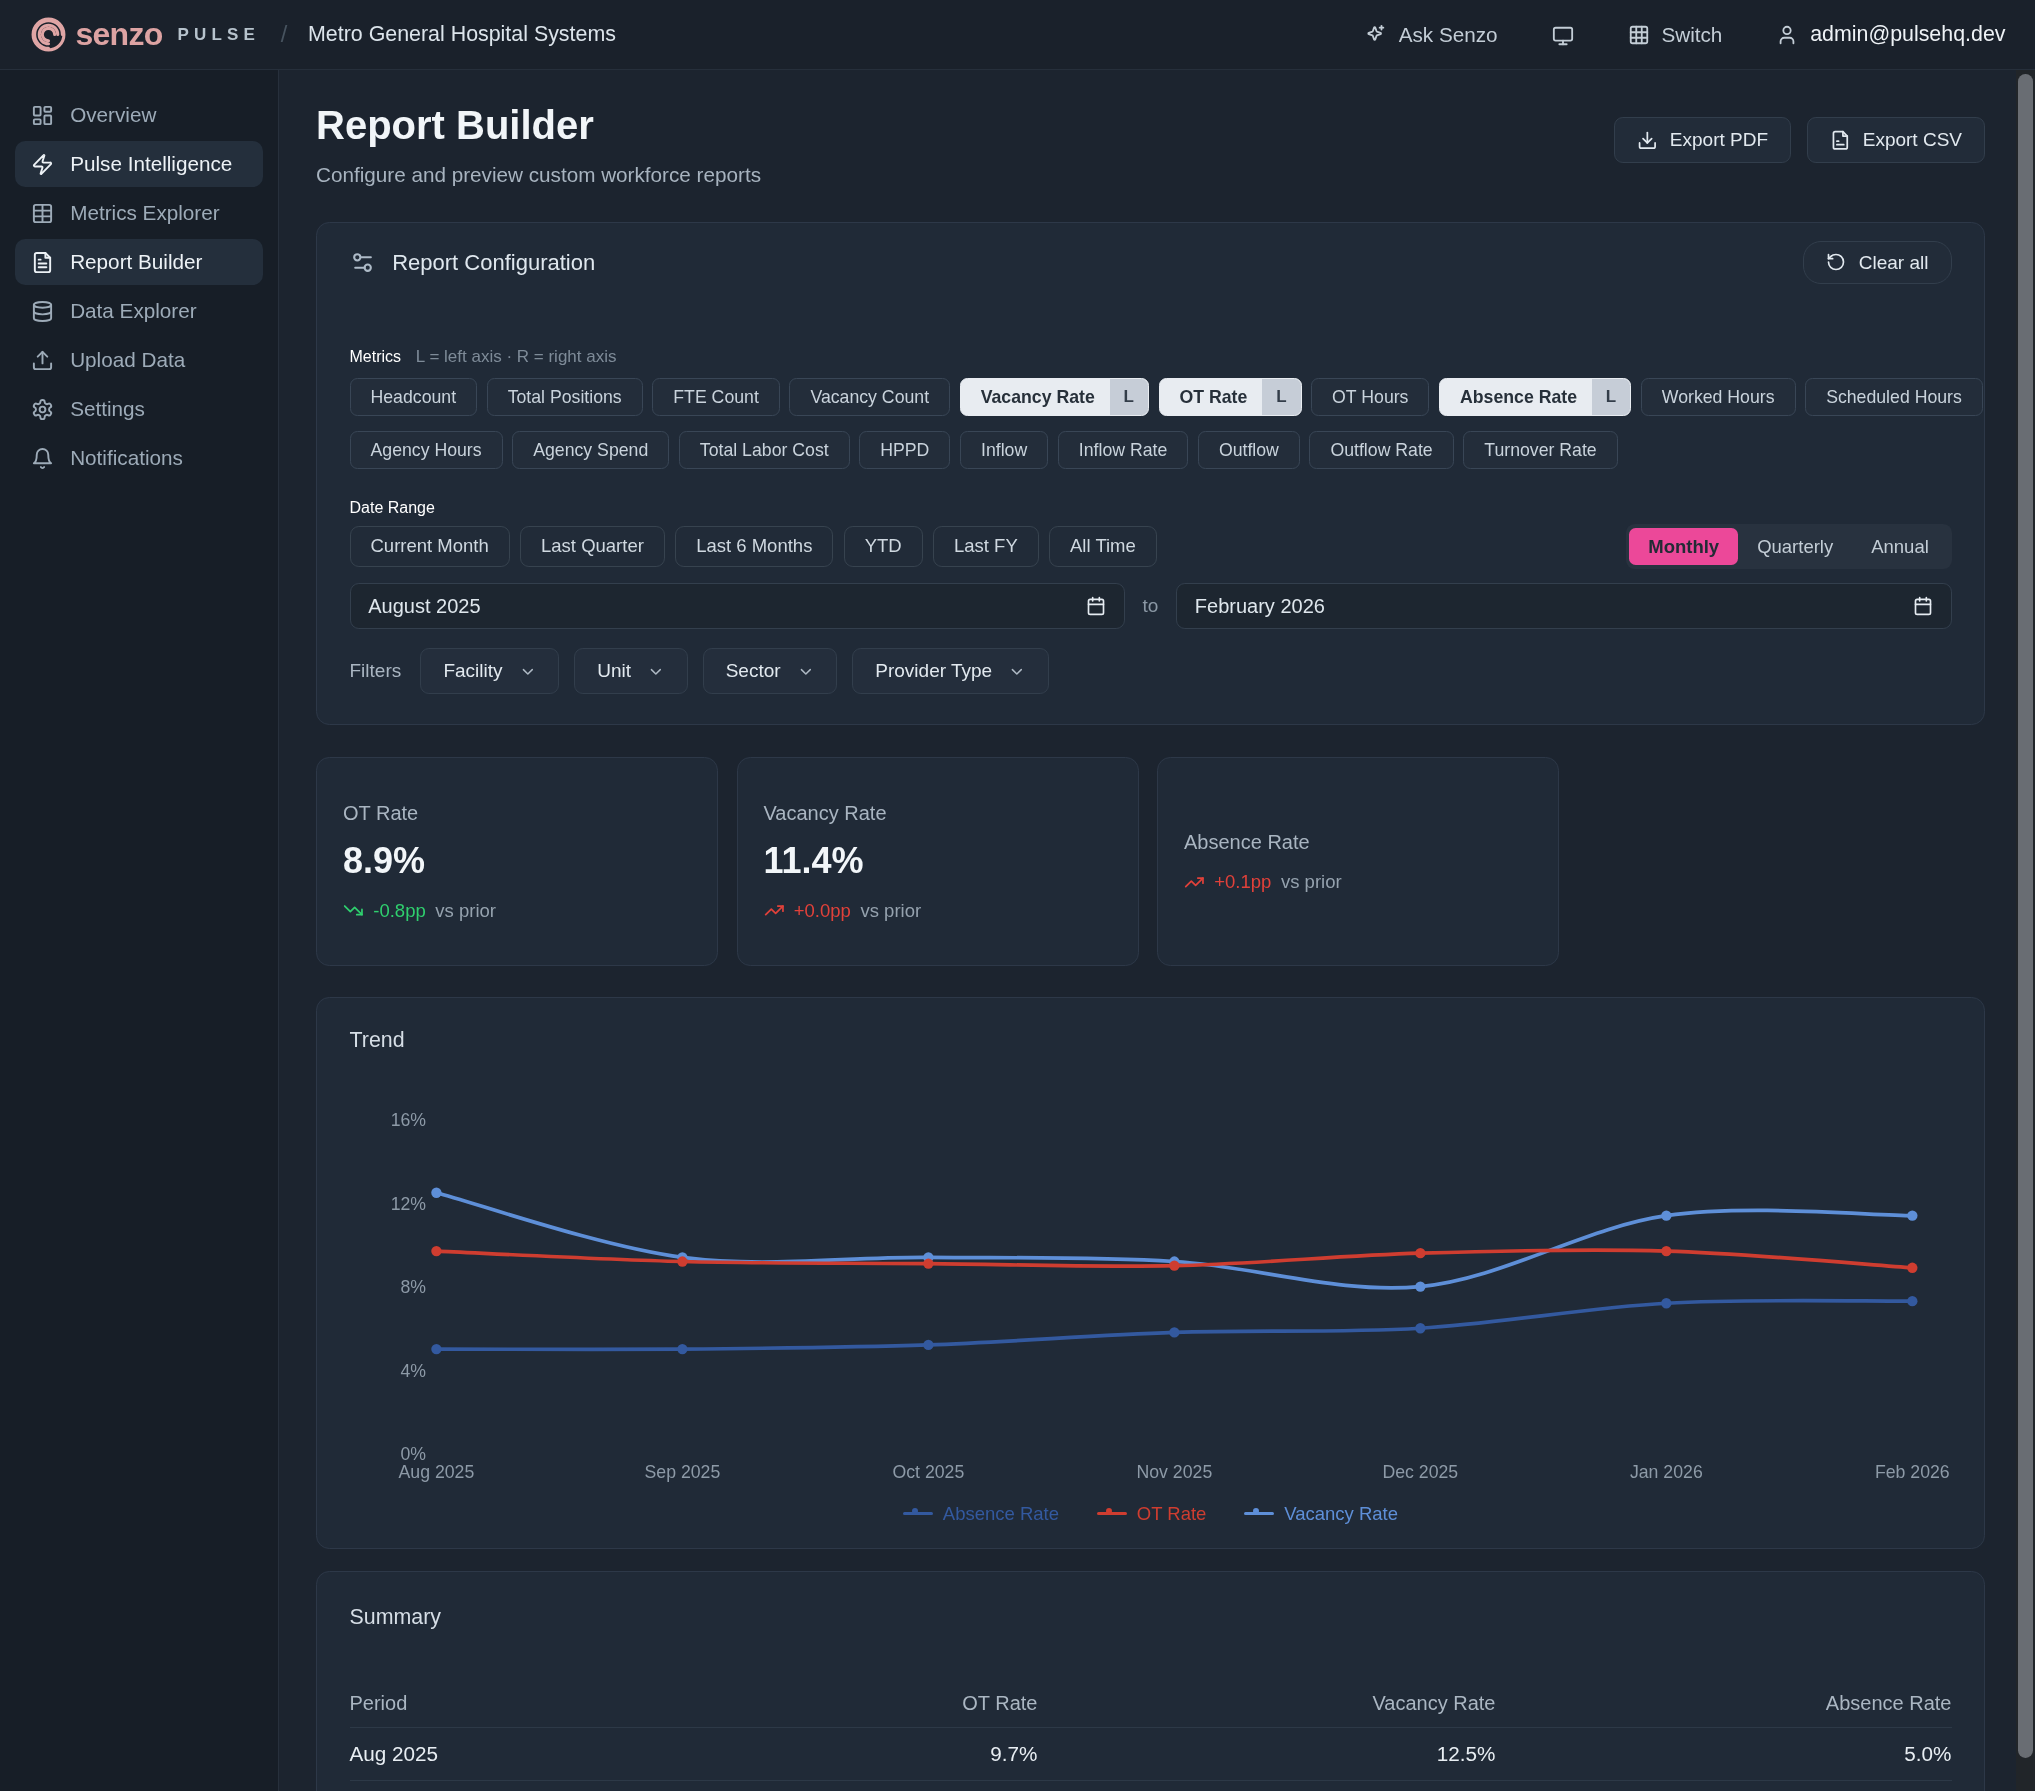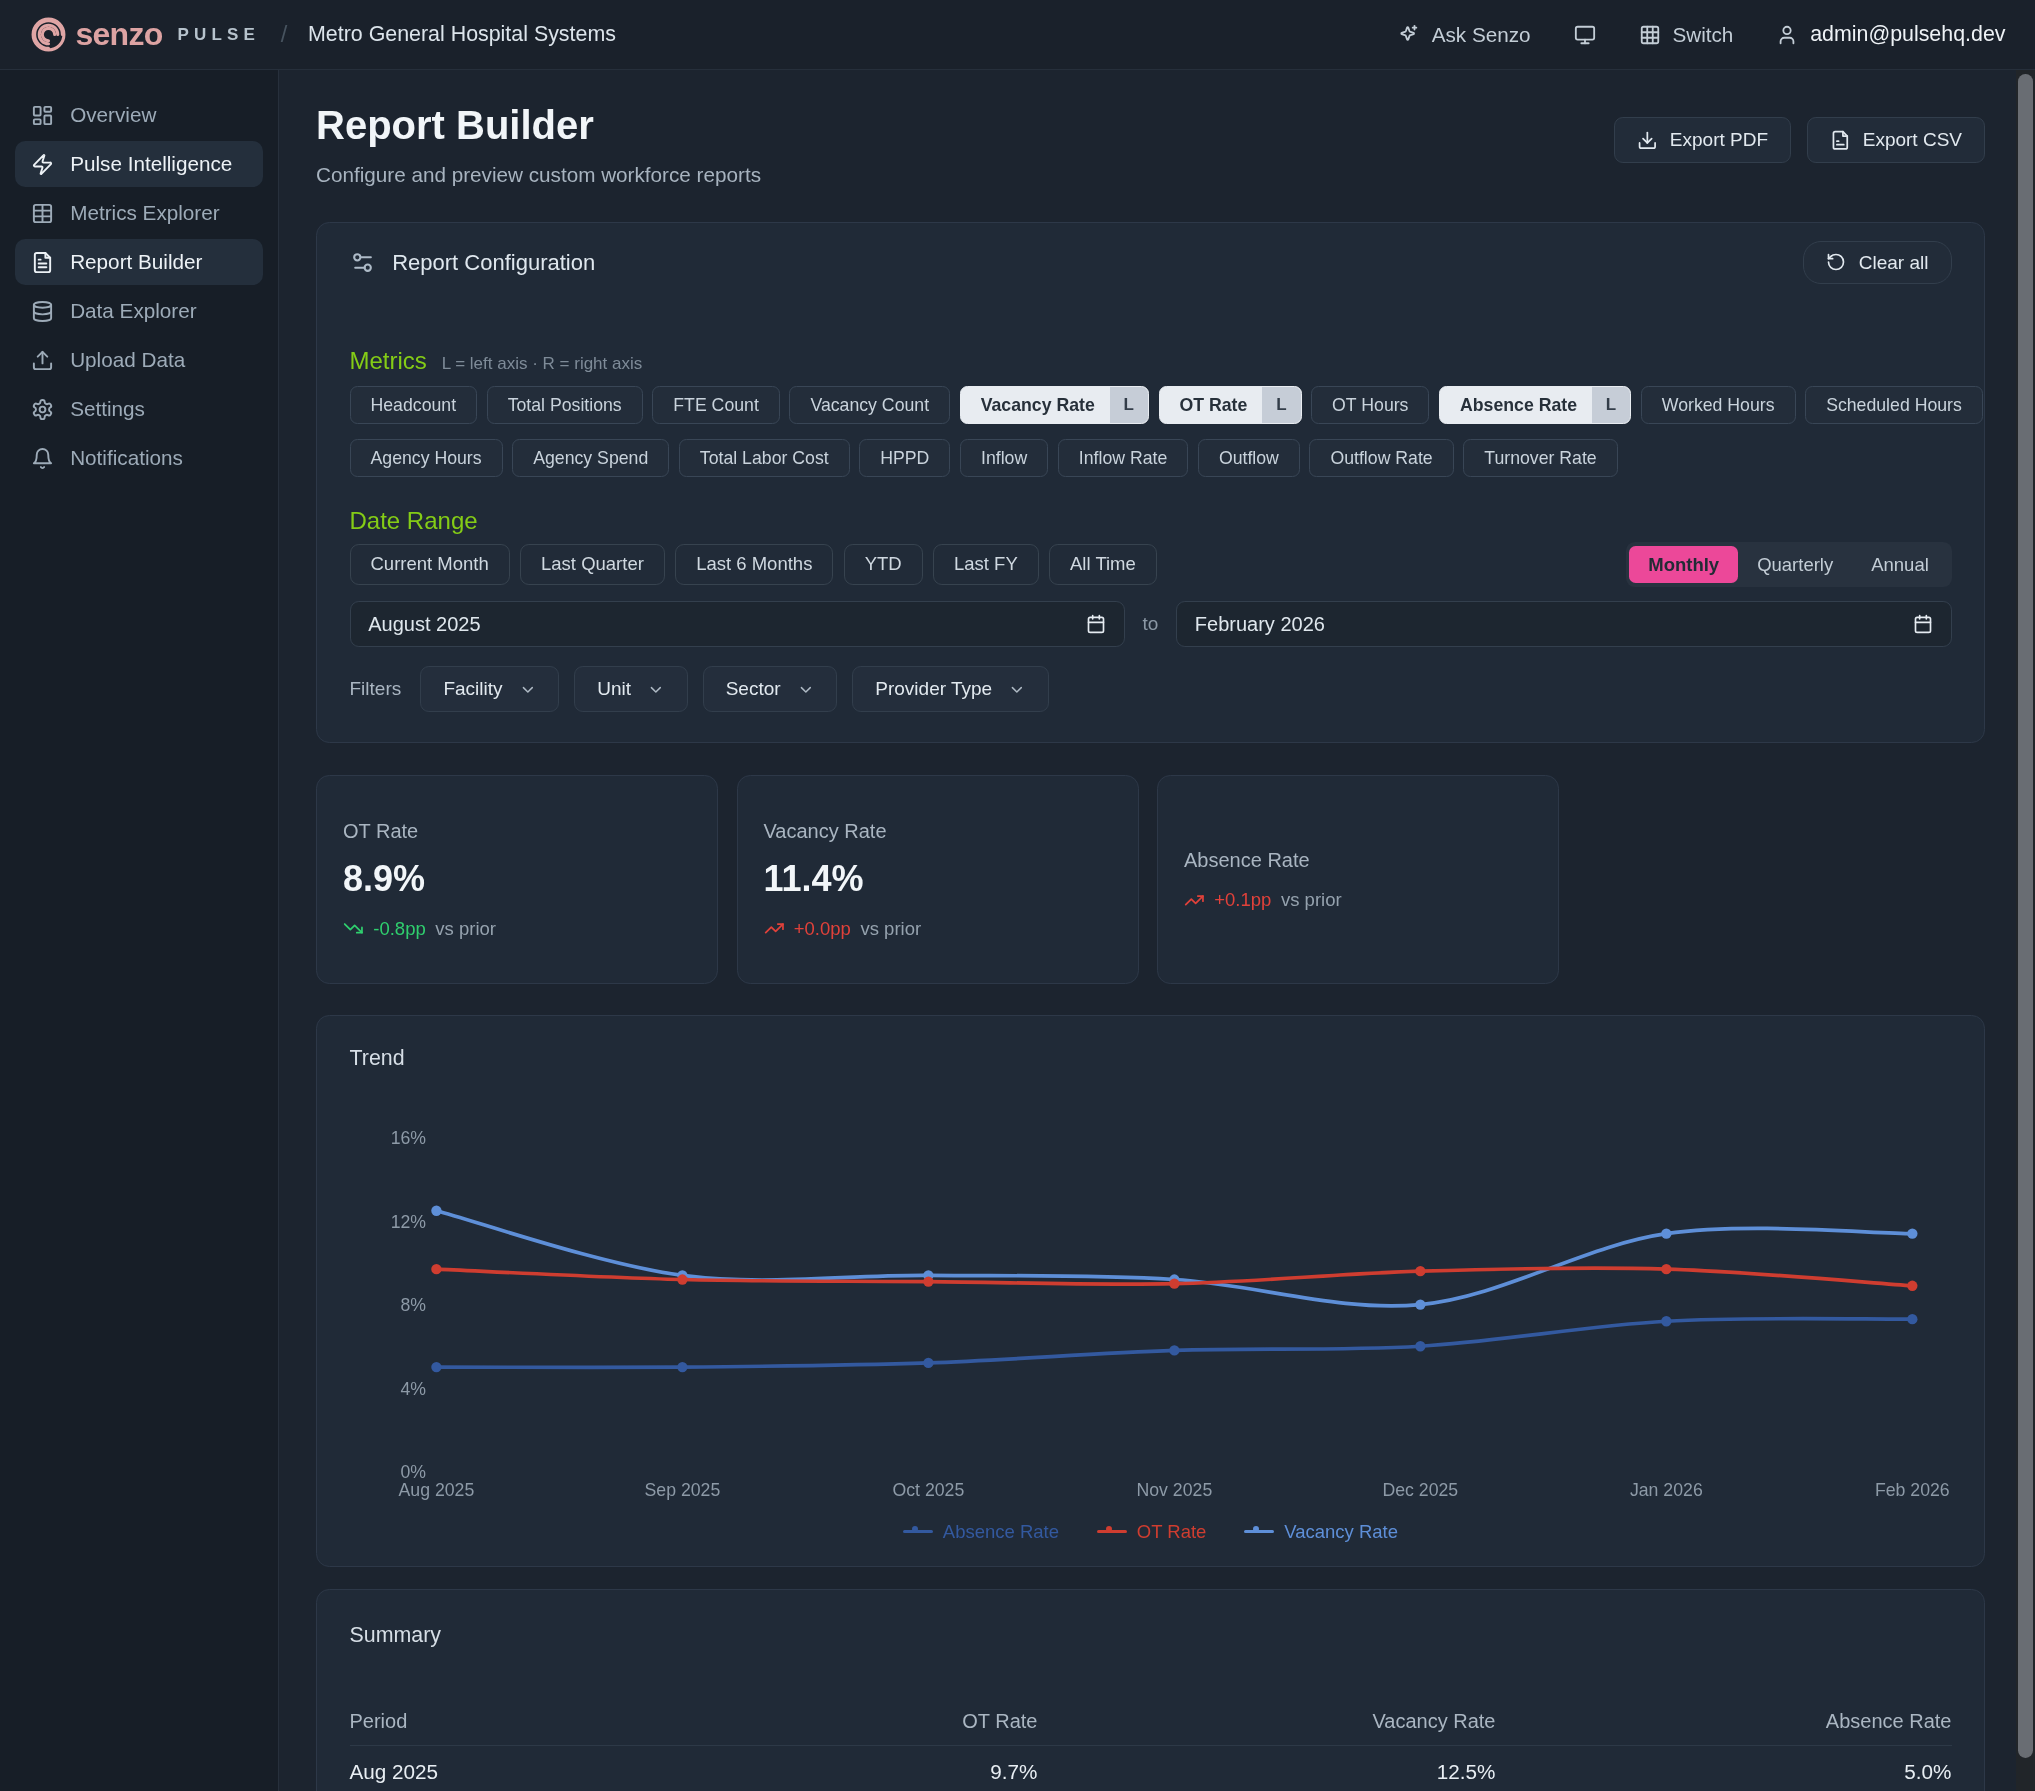--- a/index.html
+++ b/index.html
@@ -13,21 +13,21 @@
   
   .header {
     position:absolute; top:0; left:0; right:0; height:70px; background:#1a212b;
     border-bottom:0.7px solid #262f3b; display:flex; align-items:center; padding:0 29.5px; z-index:10;
   }
   .logo-mark { width:37px; height:37px; color:#dfa5a5; }
   .brand-name { font-size:32px; font-weight:bold; color:#dda3a3; letter-spacing:-0.7px; margin-left:8.9px; }
   .brand-product { font-size:17px; font-weight:bold; color:#b7c3cd; letter-spacing:5.2px; margin-left:14.8px; }
   .crumb-slash { font-size:23.6px; color:#47535f; margin:0 20.7px; font-weight:300; }
   .crumb { font-size:21.4px; color:#dce4eb; }
-  .header-right { margin-left:auto; display:flex; align-items:center; gap:43px; }
+  .header-right { margin-left:auto; display:flex; align-items:flex-end; gap:54px; }
   .header-item { display:flex; align-items:center; gap:11.8px; font-size:20.7px; color:#c3cdd6; cursor:default; }
   .header-item .hicon { width:22px; height:22px; display:inline-flex; }
   .header-email { font-size:21.4px; color:#eef2f6; }
 
   
   .sidebar {
     position:absolute; top:70px; left:0; bottom:0; width:279px; background:#171e27;
     border-right:0.7px solid #27303c; padding:22px 14.8px;
   }
   .side-item {
@@ -52,21 +52,21 @@
 
   .panel { background:#202a37; border:0.7px solid #2d3848; border-radius:13.3px; }
 
   
   .cfg { margin-top:35px; padding:17.7px 32.5px 29.5px 32.5px; }
   .cfg-head { display:flex; align-items:center; height:44px; }
   .cfg-head .cicon { width:25px; height:25px; color:#aebbc8; display:inline-flex; }
   .cfg-title { font-size:22px; color:#dfe7ee; margin-left:17.7px; }
   .cfg-clear { margin-left:auto; height:43px;border-radius:18px; }
   .lbl-row { display:flex; align-items:baseline; margin-top:62px; }
-  .lbl { font-size:24px; color:#84cc16; }
+  .lbl { font-size:16px; color:#ffffff; }
   .lbl-hint { font-size:17px; color:#7e8b98; margin-left:14.8px; }
   .chip-row { display:flex; gap:9.6px; margin-top:11.8px; }
   .chip-row + .chip-row { margin-top:15px; }
   .chip {
     height:38px; display:flex; align-items:center; padding:0 20px;
     background:#232d3a; border:0.7px solid #394656; border-radius:7.4px;
     font-size:17.7px; color:#c9d3dc; white-space:nowrap;
   }
   .chip.selected { background:#e8ecf1; border-color:#e8ecf1; color:#27303a; font-weight:bold; padding-right:0; }
   .axis-badge {

